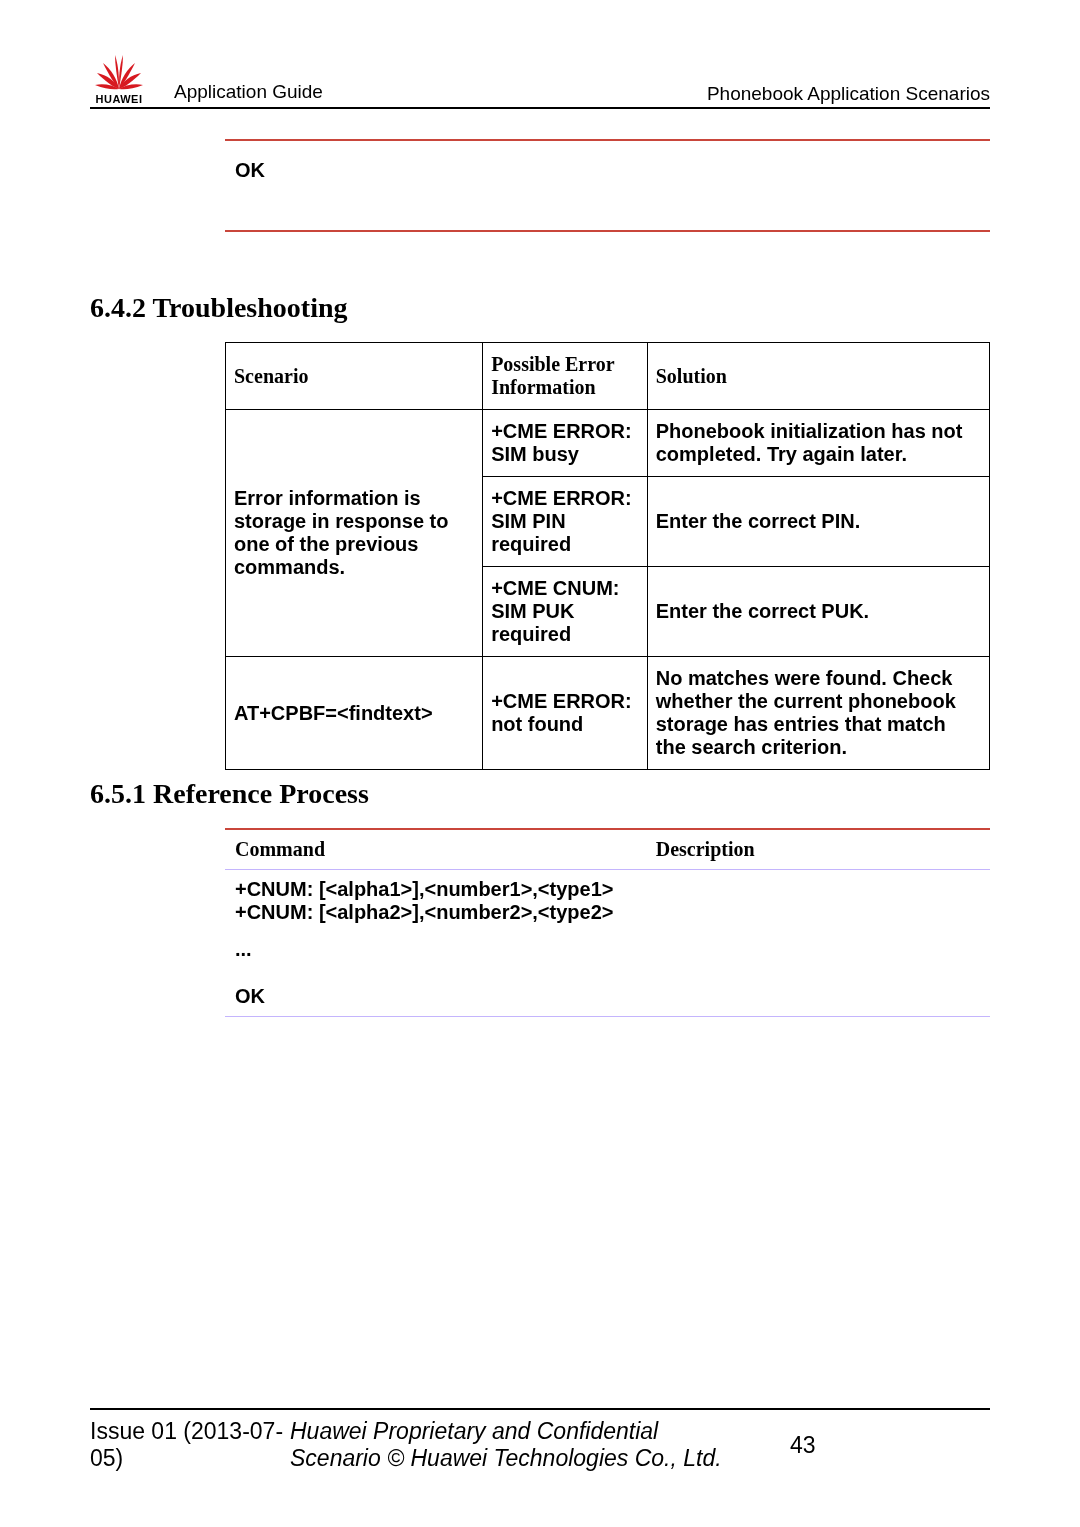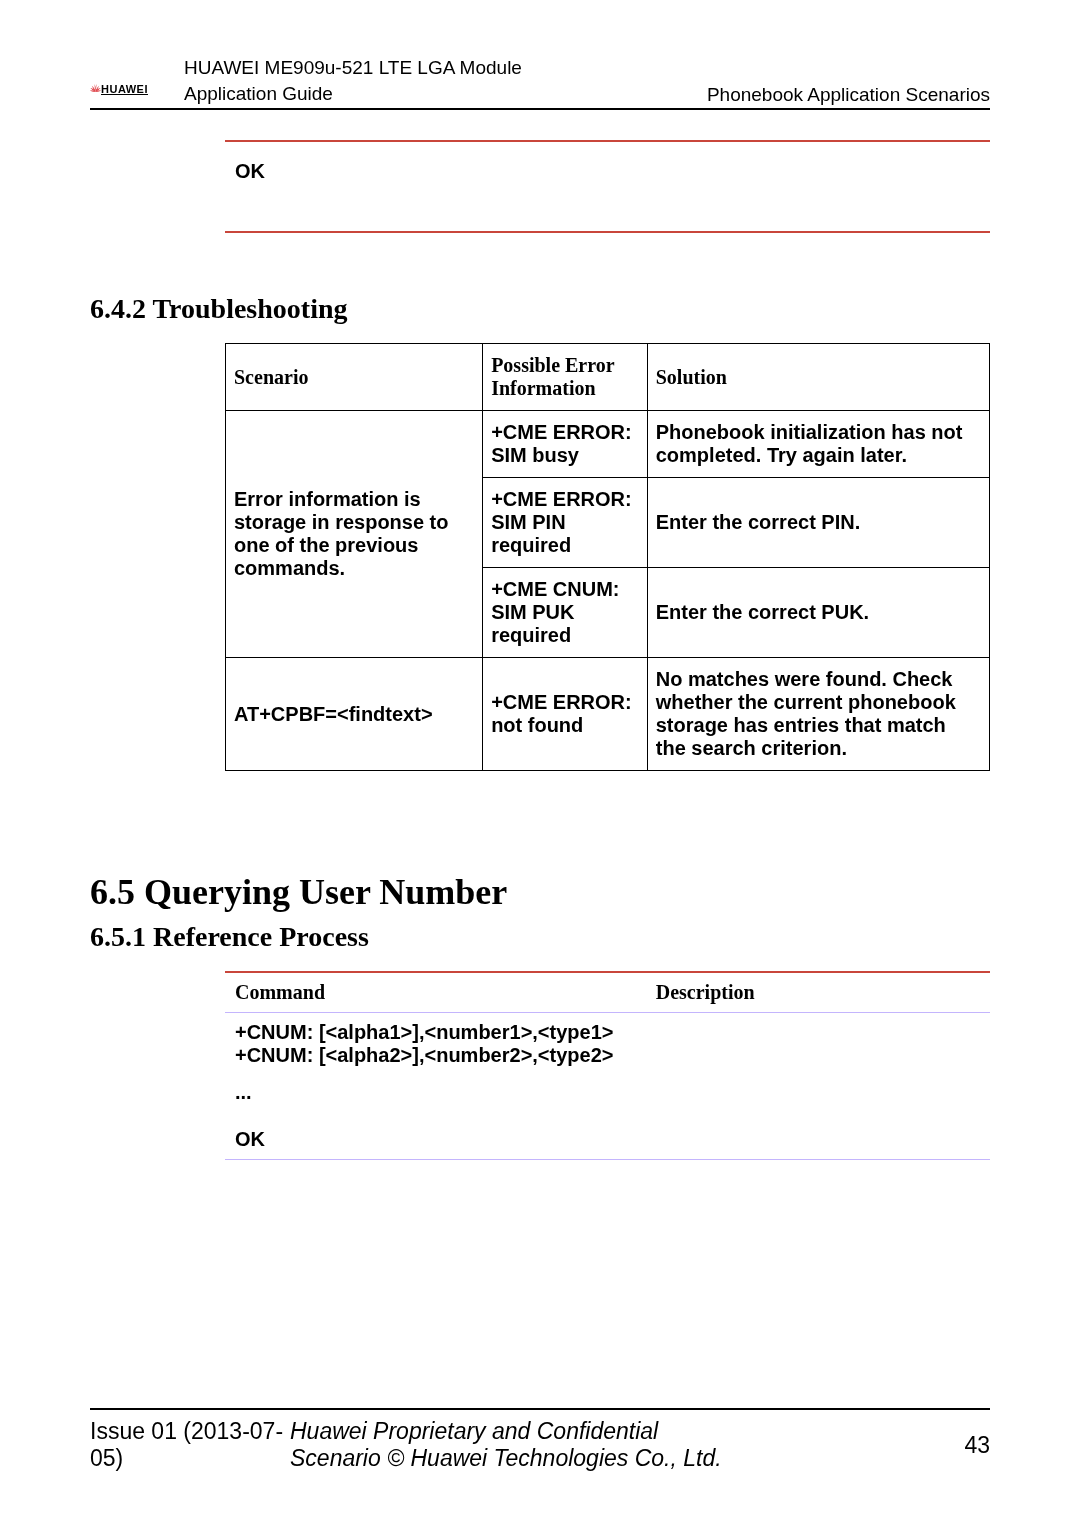--- a/index.html
+++ b/index.html
@@ -17,25 +17,24 @@
     box-sizing: border-box;
   }
   .header {
     display: flex;
     align-items: flex-end;
     border-bottom: 2px solid #000;
     padding-bottom: 2px;
   }
   .logo {
     width: 58px;
-    margin-right: 36px;
+    margin-right: 26px;
     display: flex;
-    flex-direction: row;
+    flex-direction: column;
     align-items: center;
-    text-decoration: underline;
   }
   .logo svg { display: block; }
   .logo-text {
     font-size: 11px;
     font-weight: bold;
     letter-spacing: 0.5px;
     margin-top: 2px;
   }
   .header-titles {
     flex: 1;
@@ -124,21 +123,21 @@
     bottom: 55px;
     border-top: 2px solid #000;
     display: flex;
     justify-content: space-between;
     align-items: center;
     font-size: 23px;
     padding-top: 8px;
   }
   .footer .center { text-align: left; flex: 1; font-style: italic; }
   .footer .left, .footer .right { width: 200px; }
-  .footer .right { text-align: right; }
+  .footer .right { text-align: left; }
 </style>
 </head>
 <body>
 
 <div class="page">
   <div class="header">
     <div class="logo">
       <svg width="48" height="36" viewBox="0 0 48 36">
         <g fill="#d71920">
           <path d="M24 34 C22 24 16 14 8 8 C14 20 20 30 24 34 Z"></path>
@@ -147,21 +146,20 @@
           <path d="M24 34 C28 26 36 20 46 18 C38 26 30 32 24 34 Z"></path>
           <path d="M24 34 C22 22 20 10 20 0 C24 12 24 24 24 34 Z"></path>
           <path d="M24 34 C26 22 28 10 28 0 C24 12 24 24 24 34 Z"></path>
           <path d="M24 34 C18 30 8 28 0 30 C10 34 18 35 24 34 Z"></path>
           <path d="M24 34 C30 30 40 28 48 30 C38 34 30 35 24 34 Z"></path>
         </g>
       </svg>
       <div class="logo-text">HUAWEI</div>
     </div>
     <div class="header-titles">
-      <div>HUAWEI ME909u-521 LTE LGA Module</div>
       <div>Application Guide</div>
     </div>
     <div class="header-right">Phonebook Application Scenarios</div>
   </div>
 
   <div class="ok-block">
     <hr class="hr-red">
     <div class="ok-label">OK</div>
     <hr class="hr-red">
   </div>
@@ -189,21 +187,20 @@
       <td>Enter the correct PUK.</td>
     </tr>
     <tr>
       <td>AT+CPBF=&lt;findtext&gt;</td>
       <td>+CME ERROR: not found</td>
       <td>No matches were found. Check whether the current phonebook storage has entries that match the search criterion.</td>
     </tr>
   </tbody>
     </table>
 
-  <div class="h2">6.5 Querying User Number</div>
   <div class="h3 sub">6.5.1 Reference Process</div>
 
   <table class="t2">
     <tbody>
         <tr class="topborder botborder">
       <th style="width:55%">Command</th>
       <th>Description</th>
     </tr>
     <tr class="botborder">
       <td colspan="2">

